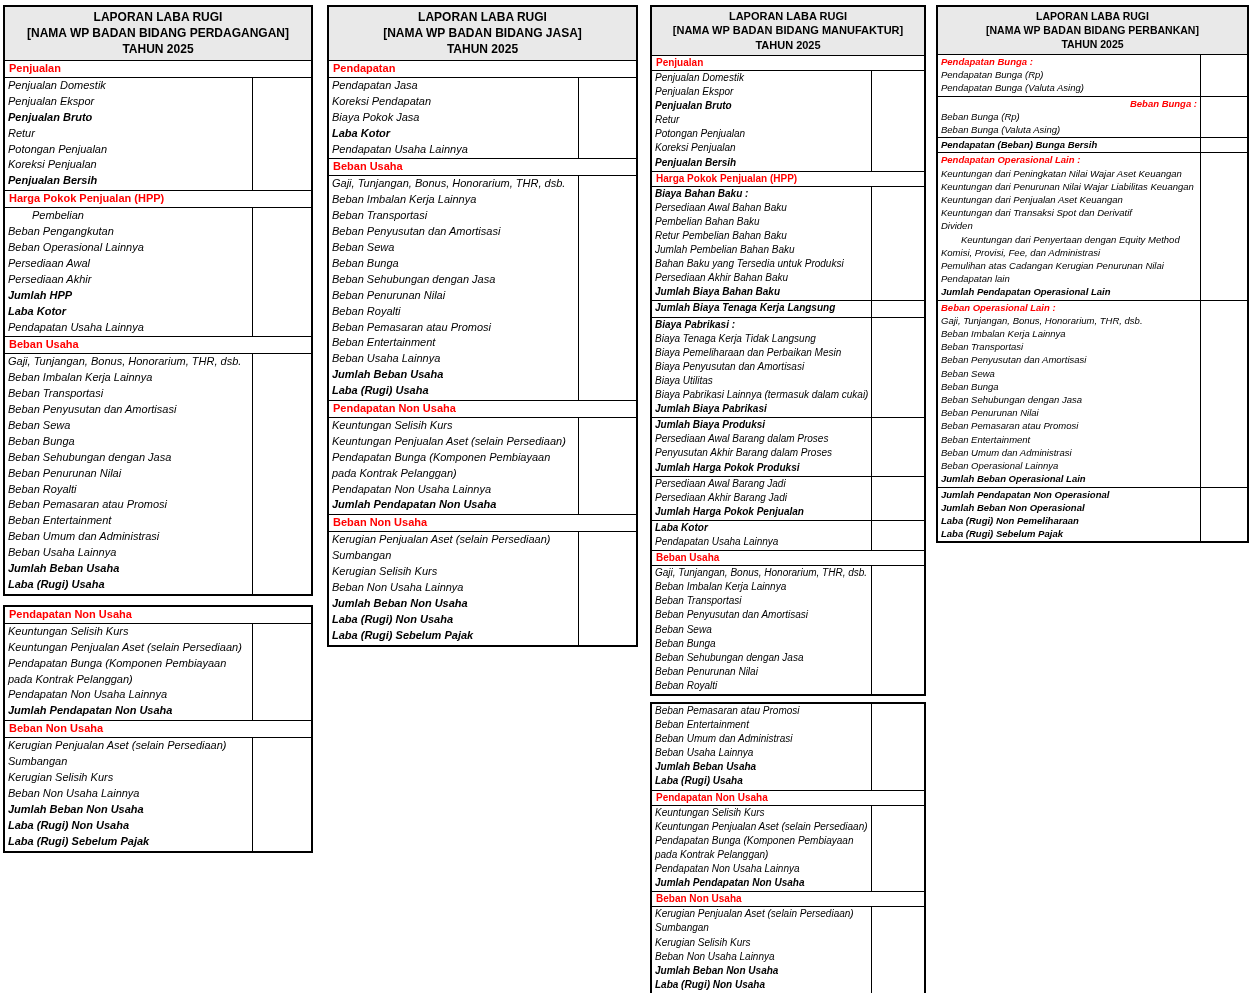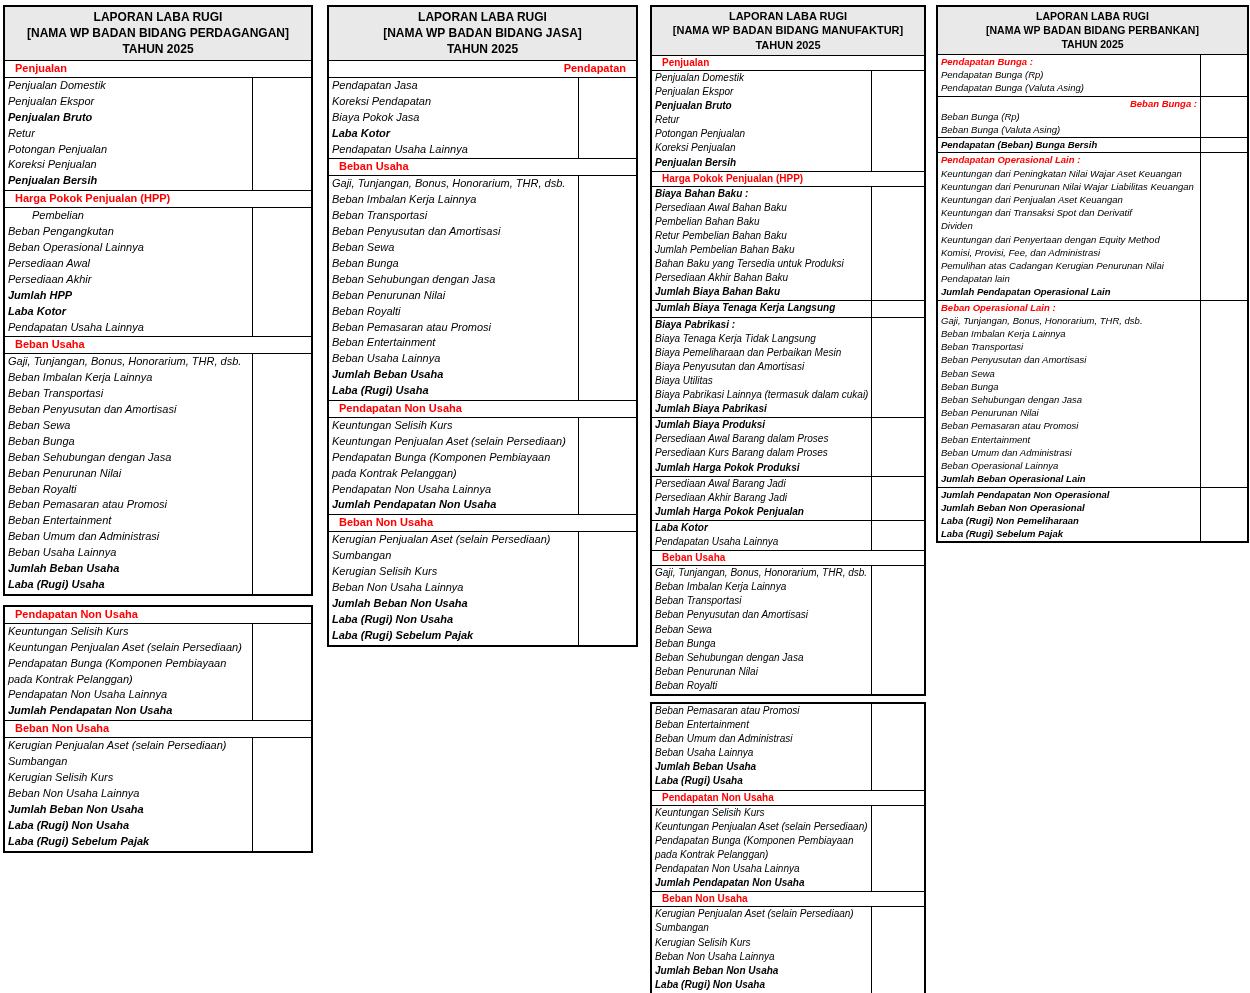--- a/index.html
+++ b/index.html
@@ -21,21 +21,21 @@
   .title{
     background:var(--header-bg,#e9e9e9);
     text-align:center;
     font-weight:bold;
     padding:2px 2px 3px 2px;
   }
   .tline{white-space:nowrap;overflow:hidden;}
   .section{
     color:var(--section-red,#ff0000);
     font-weight:bold;
-    padding:0 10px;
+    padding:0 4px;
     white-space:nowrap;overflow:hidden;
   }
   .seg{display:flex;align-items:stretch;}
   .labels{flex:1;min-width:0;padding-bottom:1px;font-style:italic;}
   .values{
     border-left:1.5px solid #000;
     flex:0 0 auto;
   }
   .row{
     padding:0 3px;
@@ -133,21 +133,21 @@
         </div>
       </div>
     </div>
     <div class="col" style="left: 327px; top: 5px; width: 311px; font-size: 11px;">
       <div class="block">
         <div class="title" style="font-size: 12px; line-height: 16px;">
           <div class="tline">LAPORAN LABA RUGI</div>
           <div class="tline">[NAMA WP BADAN BIDANG JASA]</div>
           <div class="tline">TAHUN 2025</div>
         </div>
-        <div class="section" style="line-height: 15.9px; text-align: right;">Pendapatan</div>
+        <div class="section" style="line-height: 15.9px;">Pendapatan</div>
         <div class="seg">
           <div class="labels">
             <div class="row" style="line-height: 15.9px;">Pendapatan Jasa</div>
             <div class="row" style="line-height: 15.9px;">Koreksi Pendapatan</div>
             <div class="row" style="line-height: 15.9px;">Biaya Pokok Jasa</div>
             <div class="row b" style="line-height: 15.9px;">Laba Kotor</div>
             <div class="row" style="line-height: 15.9px;">Pendapatan Usaha Lainnya</div>
           </div>
           <div class="values" style="width: 57px;"></div>
         </div>
@@ -246,21 +246,21 @@
             <div class="row" style="line-height: 14.1px;">Biaya Utilitas</div>
             <div class="row" style="line-height: 14.1px;">Biaya Pabrikasi Lainnya (termasuk dalam cukai)</div>
             <div class="row b" style="line-height: 14.1px;">Jumlah Biaya Pabrikasi</div>
           </div>
           <div class="values" style="width: 52px;"></div>
         </div>
         <div class="seg">
           <div class="labels">
             <div class="row b" style="line-height: 14.1px;">Jumlah Biaya Produksi</div>
             <div class="row" style="line-height: 14.1px;">Persediaan Awal Barang dalam Proses</div>
-            <div class="row" style="line-height: 14.1px;">Persediaan Kurs Barang dalam Proses</div>
+            <div class="row" style="line-height: 14.1px;">Penyusutan Akhir Barang dalam Proses</div>
             <div class="row b" style="line-height: 14.1px;">Jumlah Harga Pokok Produksi</div>
           </div>
           <div class="values" style="width: 52px;"></div>
         </div>
         <div class="seg">
           <div class="labels">
             <div class="row" style="line-height: 14.1px;">Persediaan Awal Barang Jadi</div>
             <div class="row" style="line-height: 14.1px;">Persediaan Akhir Barang Jadi</div>
             <div class="row b" style="line-height: 14.1px;">Jumlah Harga Pokok Penjualan</div>
           </div>
@@ -357,21 +357,21 @@
           <div class="values" style="width: 46px;"></div>
         </div>
         <div class="seg">
           <div class="labels">
             <div class="row red" style="line-height: 13.2px;">Pendapatan Operasional Lain :</div>
             <div class="row" style="line-height: 13.2px;">Keuntungan dari Peningkatan Nilai Wajar Aset Keuangan</div>
             <div class="row" style="line-height: 13.2px;">Keuntungan dari Penurunan Nilai Wajar Liabilitas Keuangan</div>
             <div class="row" style="line-height: 13.2px;">Keuntungan dari Penjualan Aset Keuangan</div>
             <div class="row" style="line-height: 13.2px;">Keuntungan dari Transaksi Spot dan Derivatif</div>
             <div class="row" style="line-height: 13.2px;">Dividen</div>
-            <div class="row" style="line-height: 13.2px;">Keuntungan dari Penyertaan dengan Equity Method</div>
+            <div class="row" style="line-height: 13.2px; margin-left: 20px;">Keuntungan dari Penyertaan dengan Equity Method</div>
             <div class="row" style="line-height: 13.2px;">Komisi, Provisi, Fee, dan Administrasi</div>
             <div class="row" style="line-height: 13.2px;">Pemulihan atas Cadangan Kerugian Penurunan Nilai</div>
             <div class="row" style="line-height: 13.2px;">Pendapatan lain</div>
             <div class="row b" style="line-height: 13.2px;">Jumlah Pendapatan Operasional Lain</div>
           </div>
           <div class="values" style="width: 46px;"></div>
         </div>
         <div class="seg">
           <div class="labels">
             <div class="row red" style="line-height: 13.2px;">Beban Operasional Lain :</div>

